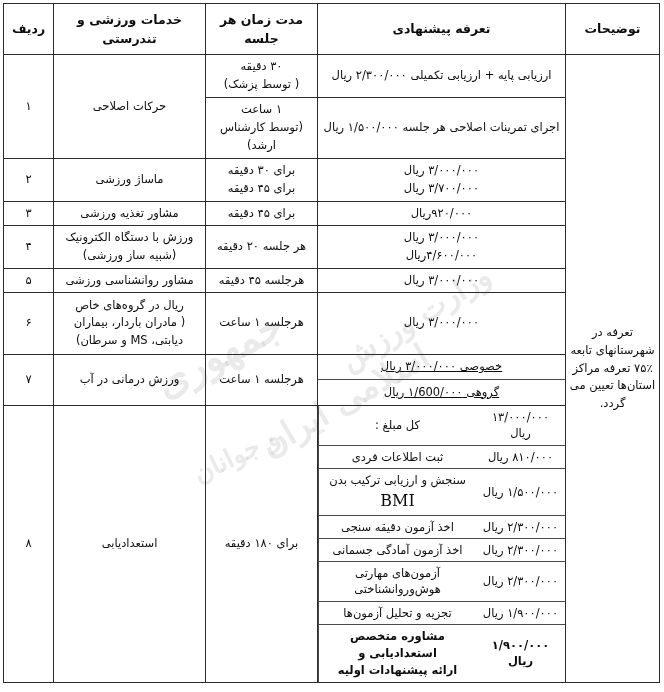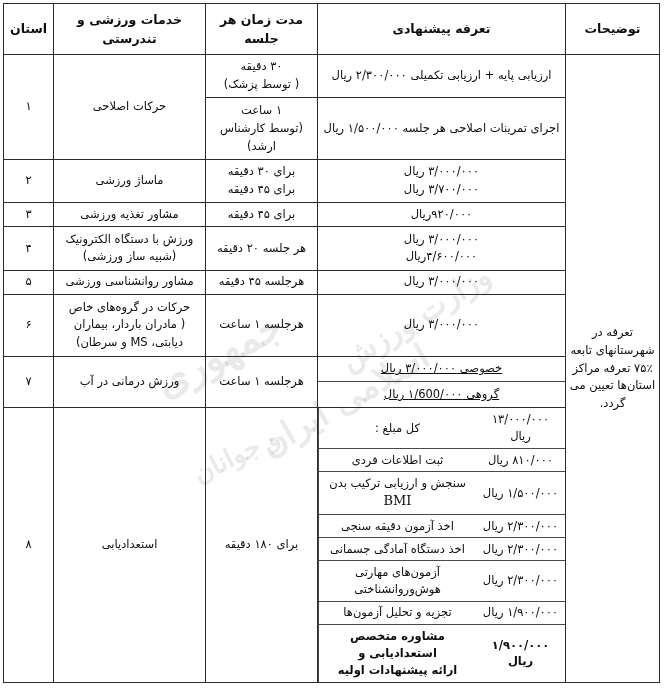--- a/index.html
+++ b/index.html
@@ -121,21 +121,21 @@
     border-left: 1px solid #4a4a4a;
   }
   table.sub8 td.s8-amount { width: auto; margin-left: 27px; }
 
   .note-cell {
     font-size: 12px;
     line-height: 1.85;
     text-align: center;
     vertical-align: middle;
   }
-  .lat { font-family: "DejaVu Serif", "Liberation Serif", serif; font-size: 13px; }
+  .lat { font-family: "DejaVu Serif", "Liberation Serif", serif; font-size: 16px; }
 </style>
 </head>
 <body>
 
 <div id="watermark">
   <div class="wm-text wm-a">جمهوری</div>
   <div class="wm-text wm-b">اسلامی ایران</div>
   <div class="wm-text wm-c">وزارت ورزش</div>
   <div class="wm-text wm-d">و جوانان</div>
 </div>
@@ -149,21 +149,21 @@
         <col class="c-serv">
         <col class="c-radif">
   </colgroup>
 
   <thead>
     <tr>
       <th class="c-note">توضیحات</th>
       <th class="c-tar">تعرفه پیشنهادی</th>
       <th class="c-dur">مدت زمان هر جلسه</th>
       <th class="c-serv">خدمات ورزشی و تندرستی</th>
-      <th class="c-radif">استان</th>
+      <th class="c-radif">ردیف</th>
     </tr>
   </thead>
 
   <tbody>
 
     <tr>
       <td class="note-cell" rowspan="12">تعرفه در شهرستانهای تابعه ٪۷۵ تعرفه مراکز استان‌ها تعیین می گردد.</td>
       <td>ارزیابی پایه + ارزیابی تکمیلی ۲/۳۰۰/۰۰۰ ریال</td>
       <td>
         <div>۳۰ دقیقه</div>
@@ -217,21 +217,21 @@
       <td>۳/۰۰۰/۰۰۰ ریال</td>
       <td>هرجلسه ۴۵ دقیقه</td>
       <td class="serv-cell">مشاور روانشناسی ورزشی</td>
       <td class="radif-cell">۵</td>
     </tr>
 
     <tr>
       <td>۳/۰۰۰/۰۰۰ ریال</td>
       <td>هرجلسه ۱ ساعت</td>
       <td class="serv-cell">
-        <div>حرکات در گروه‌های خاص</div>
+        <div>ریال در گروه‌های خاص</div>
         <div>( مادران باردار، بیماران</div>
         <div>دیابتی، MS و سرطان)</div>
       </td>
       <td class="radif-cell">۶</td>
     </tr>
 
     <tr>
       <td style="padding:0;">
         <table class="sub">
           <tbody>
@@ -267,21 +267,21 @@
               <div>سنجش و ارزیابی ترکیب بدن</div>
               <div class="lat">BMI</div>
             </td>
           </tr>
           <tr>
             <td class="s8-amount">۲/۳۰۰/۰۰۰ ریال</td>
             <td class="s8-label">اخذ آزمون دقیقه سنجی</td>
           </tr>
           <tr>
             <td class="s8-amount">۲/۳۰۰/۰۰۰ ریال</td>
-            <td class="s8-label">اخذ دستگاه آمادگی جسمانی</td>
+            <td class="s8-label">اخذ آزمون آمادگی جسمانی</td>
           </tr>
           <tr>
             <td class="s8-amount">۲/۳۰۰/۰۰۰ ریال</td>
             <td class="s8-label">
               <div>آزمون‌های مهارتی</div>
               <div>هوش‌وروانشناختی</div>
             </td>
           </tr>
           <tr>
             <td class="s8-amount">۱/۹۰۰/۰۰۰ ریال</td>

